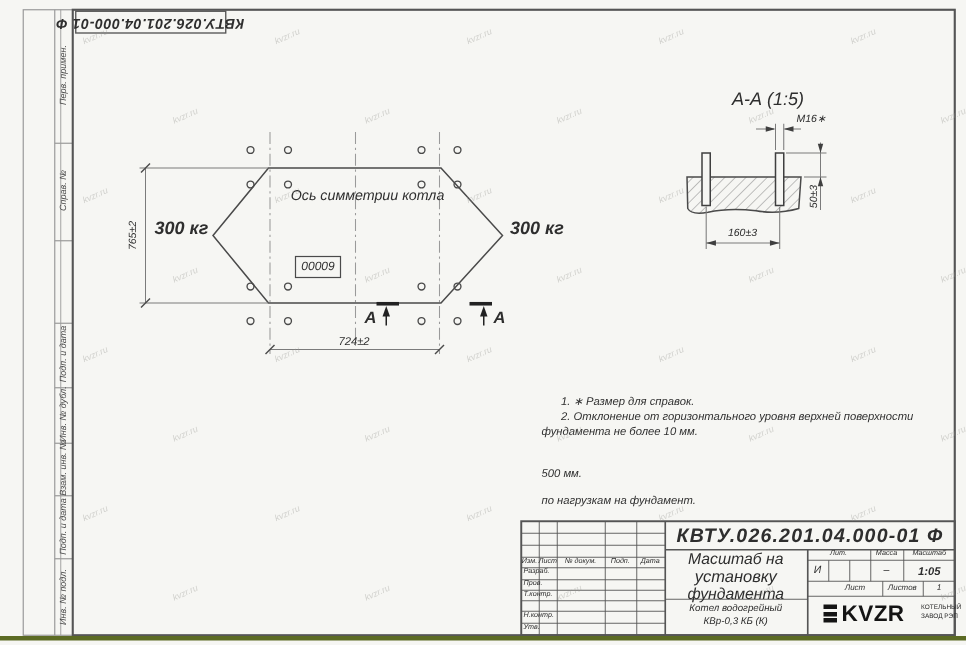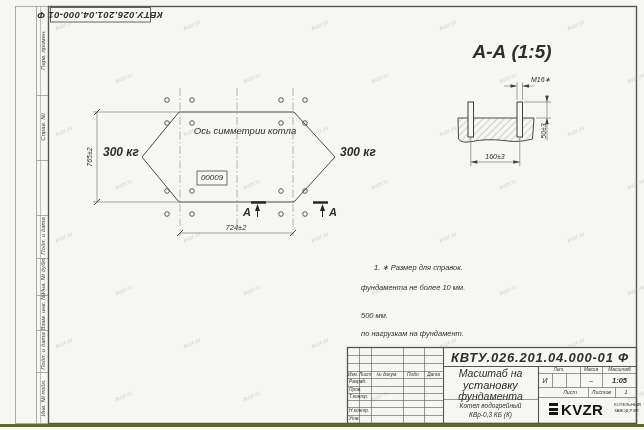--- a/index.html
+++ b/index.html
@@ -170,26 +170,27 @@
 
   <div class="t ctr" style="left:245px;top:131px;font-size:9.5px;">Ось симметрии котла</div>
   <div class="t" style="left:103px;top:146px;font-size:12px;font-weight:bold;">300 кг</div>
   <div class="t" style="left:340px;top:146px;font-size:12px;font-weight:bold;">300 кг</div>
   <div class="t ctr" style="left:212px;top:178px;font-size:8px;">00009</div>
   <div class="t rot90" style="left:89px;top:157px;font-size:7px;">765±2</div>
   <div class="t ctr" style="left:236px;top:228px;font-size:7.5px;">724±2</div>
   <div class="t" style="left:243px;top:207px;font-size:11px;font-weight:bold;">А</div>
   <div class="t" style="left:329px;top:207px;font-size:11px;font-weight:bold;">А</div>
 
-  <div class="t ctr" style="left:512px;top:51px;font-size:19px;font-weight:bold;">А-А (1:5)</div>
+  <div class="t ctr" style="left:512px;top:66px;font-size:12px;font-weight:normal;">А-А (1:5)</div>
   <div class="t" style="left:531px;top:76px;font-size:7px;">М16∗</div>
   <div class="t rot90" style="left:543px;top:131px;font-size:7px;">50±3</div>
   <div class="t ctr" style="left:495px;top:156px;font-size:7px;">160±3</div>
 
   <div class="note-line" style="left:374px;top:263px;">1. ∗ Размер для справок.</div>
+  <div class="note-line" style="left:374px;top:273px;">2. Отклонение от горизонтального уровня верхней поверхности</div>
   <div class="note-line" style="left:361px;top:283px;">фундамента не более 10 мм.</div>
   <div class="note-line" style="left:361px;top:311px;">500 мм.</div>
   <div class="note-line" style="left:361px;top:329px;">по нагрузкам на фундамент.</div>
 
   <div class="t ctr" style="left:540px;top:357px;font-size:13px;font-weight:bold;letter-spacing:0.8px;">КВТУ.026.201.04.000-01 Ф</div>
 
   <div class="cell" style="left:443px;top:368px;width:95px;font-size:10.5px;">Масштаб на</div>
   <div class="cell" style="left:443px;top:380px;width:95px;font-size:11px;">установку</div>
   <div class="cell" style="left:443px;top:391px;width:95px;font-size:10.5px;">фундамента</div>
 

